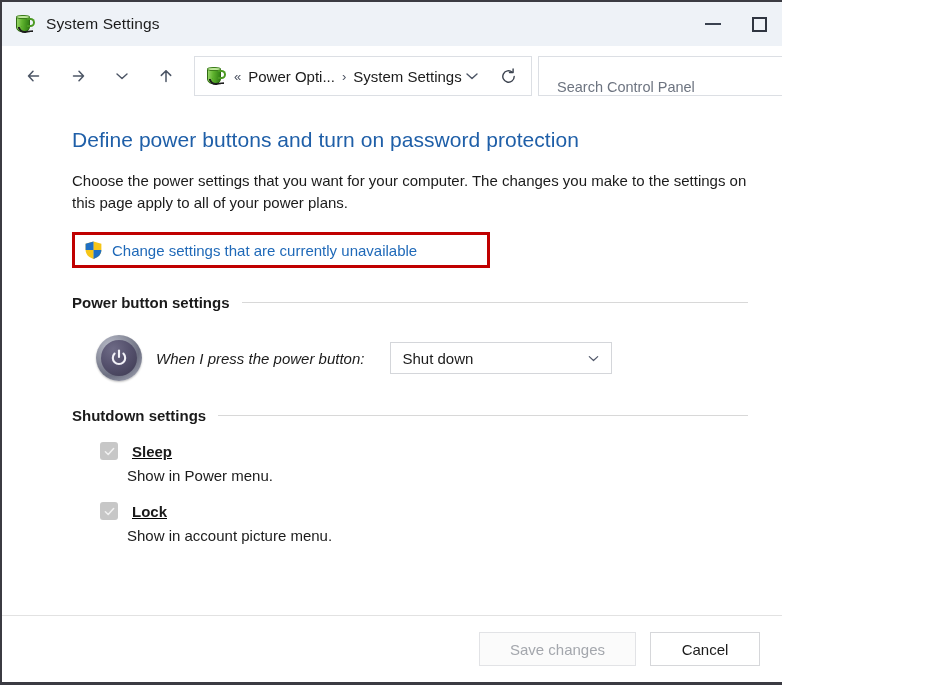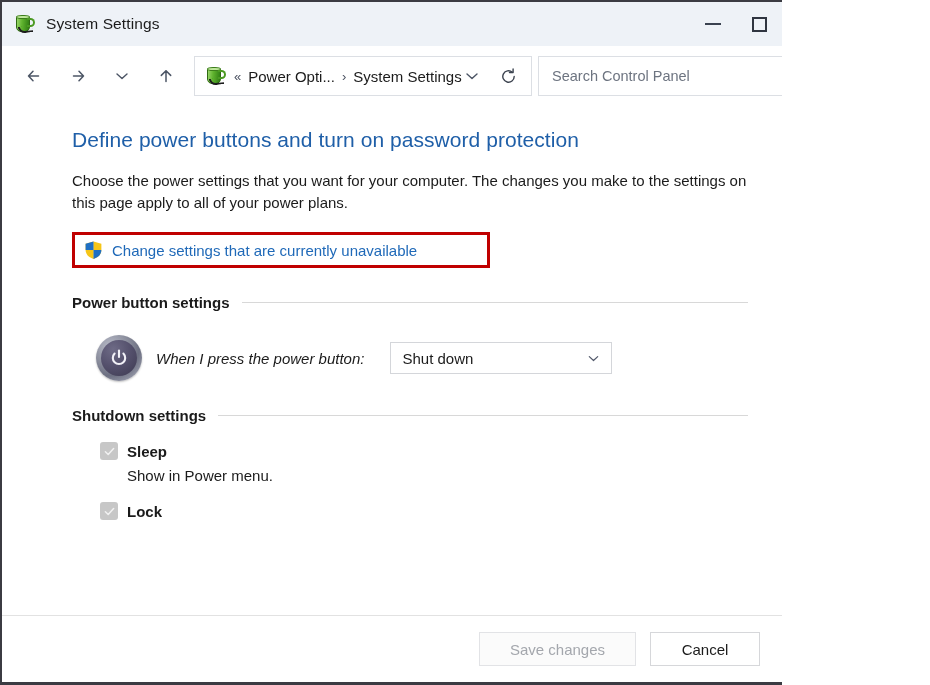--- a/index.html
+++ b/index.html
@@ -204,22 +204,22 @@
   }
   .searchbox {
     width: 244px;
     flex: none;
     height: 40px;
     margin-left: 6px;
     border: 1px solid #dcdfe4;
     border-right: none;
     box-sizing: border-box;
     display: flex;
-    align-items: center;
-    padding-left: 13px;
+    align-items: flex-end;
+    padding-left: 18px;
     background: #fff;
   }
   .searchbox .ph {
     font-size: 14.5px;
     color: #6d7480;
   }
 
   
   .content {
     flex: 1;
@@ -342,23 +342,24 @@
   }
   .combo .val {
     font-size: 15px;
     color: #1b1b1b;
   }
   .combo .arrow { color: #51586a; display:block; }
 
   .check-row {
     display: flex;
     align-items: center;
-    gap: 9px;
+    gap: 14px;
     padding-left: 28px;
     margin-top: 18px;
+    text-decoration: underline;
   }
   .chk {
     width: 18px;
     height: 18px;
     border-radius: 3px;
     background: #c7c7c7;
     flex: none;
     display: flex;
     align-items: center;
     justify-content: center;
@@ -557,20 +558,21 @@
       <div class="sub-text">Show in Power menu.</div>
 
       <div class="check-row">
         <span class="chk">
           <svg width="13" height="13" viewBox="0 0 13 13" fill="none">
             <path d="M2.4 6.8l2.8 2.7L10.6 3.6" stroke="#f1f1f1" stroke-width="1.5" stroke-linecap="round" stroke-linejoin="round"></path>
           </svg>
         </span>
         <span class="chk-label">Lock</span>
       </div>
+      <div class="sub-text">Show in account picture menu.</div>
     </div>
 
   </div>
 
   <div class="footer-sep"></div>
   <div class="footer">
     <div class="btn">Save changes</div>
     <div class="btn enabled">Cancel</div>
   </div>
 

